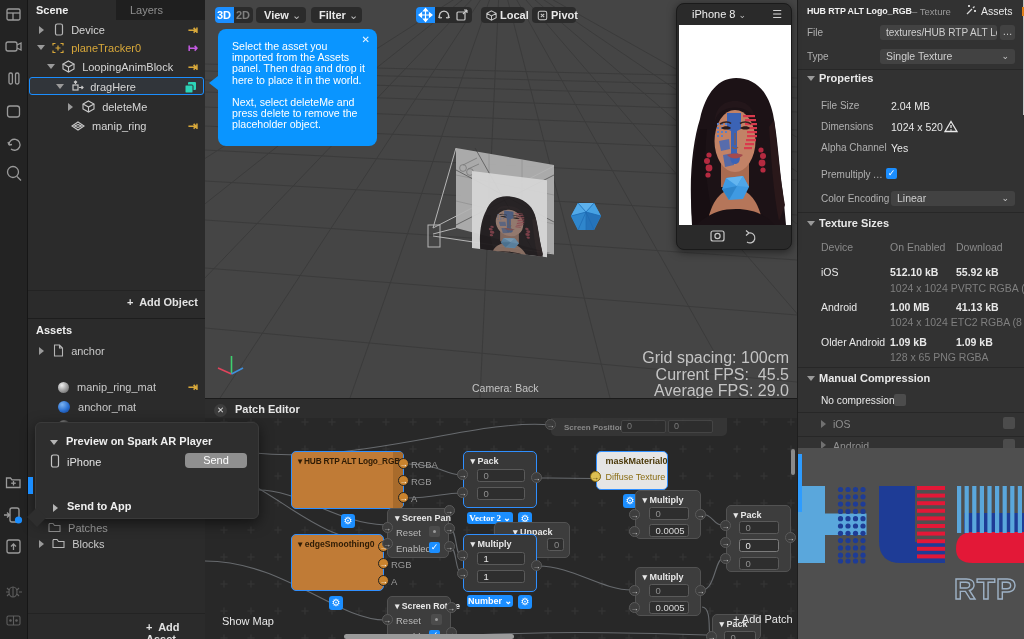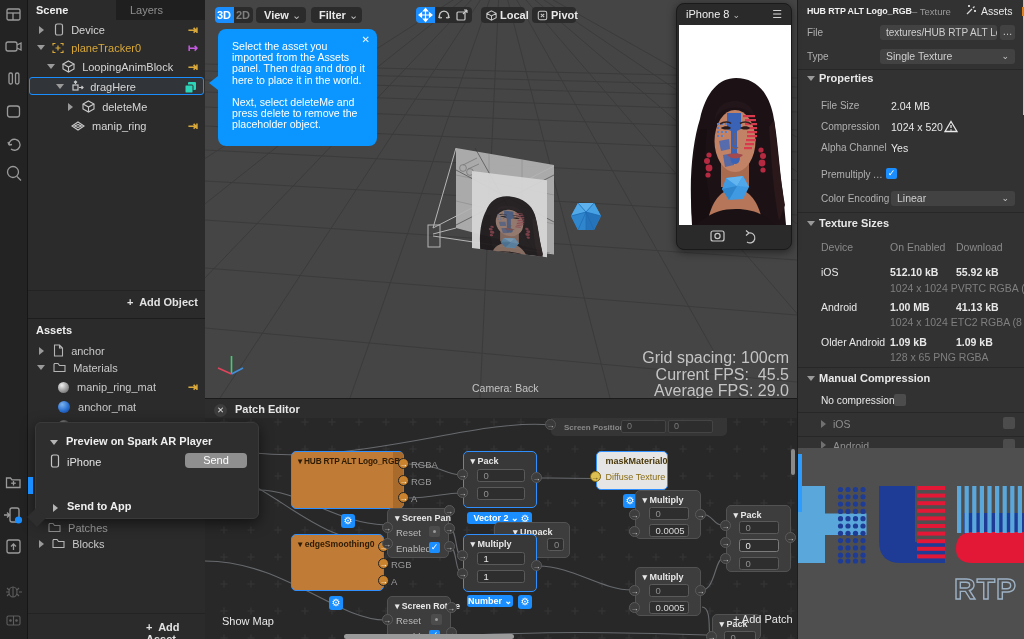--- a/index.html
+++ b/index.html
@@ -269,21 +269,21 @@
     <div class="pport" style="left:240.5px;top:228px;"></div>
 
     <div class="abs bnode" style="left:257.5px;top:52px;width:74px;height:57px;">
       <div class="ntitle">▾ Pack</div>
       <div class="nfield" style="left:13px;top:17px;">0</div>
       <div class="nfield" style="left:13px;top:35px;">0</div>
     </div>
     <div class="pport" style="left:252px;top:70px;"></div>
     <div class="pport" style="left:252px;top:88px;"></div>
     <div class="pport" style="left:326px;top:73px;"></div>
-    <div class="bluepill" style="left:262px;top:112.5px;width:58px;">Vector 2 ⌄</div>
+    <div class="bluepill" style="left:262px;top:112.5px;width:46px;font-family:Liberation Serif, serif;">Vector 2 ⌄</div>
     <div class="gear" style="left:313px;top:112.5px;">⚙</div>
 
     <div class="abs gnode" style="left:289px;top:123px;width:76px;height:36px;">
       <div class="ntitle" style="left:18px;">▾ Unpack</div>
       <div class="nfield" style="left:52px;top:15px;width:17px;color:#888;">0</div>
     </div>
 
     <div class="abs bnode" style="left:257.5px;top:135px;width:74px;height:58px;">
       <div class="ntitle">▾ Multiply</div>
       <div class="nfield" style="left:13px;top:17px;color:#e8e8e8;">1</div>
@@ -449,27 +449,20 @@
   </div>
   <div id="assetspanel" class="abs">
     <div class="abs" style="left:8px;top:5px;font-size:11px;font-weight:bold;color:#efefef;">Assets</div>
     <div class="row" style="left:0;top:23px;width:177px;color:#c9c9c9;">
       <span class="tri tri-r" style="margin-left:11px;"></span>
       <svg width="11" height="13" viewBox="0 0 11 13" style="display:inline-block;vertical-align:-2px;margin-left:6px;">
           <path d="M1.5,1 H6.5 L9.5,4 V12 H1.5 Z M6.5,1 V4 H9.5" stroke="#b5b5b5" fill="none" stroke-width="1.1"></path>
         </svg>
       <span style="margin-left:4px;">anchor</span>
     </div>
-    <div class="row" style="left:0;top:40px;width:177px;color:#c9c9c9;">
-      <span class="tri tri-d" style="margin-left:9px;vertical-align:2px;"></span>
-      <svg width="13" height="11" viewBox="0 0 13 11" style="display:inline-block;vertical-align:-1px;margin-left:5px;">
-          <path d="M1,2.5 V9.5 H12 V3.5 H6.5 L5,1.5 H1.5 Z" stroke="#b5b5b5" fill="none" stroke-width="1.1"></path>
-        </svg>
-      <span style="margin-left:4px;">Materials</span>
-    </div>
     <div class="row" style="left:0;top:59px;width:177px;color:#c9c9c9;">
       <span style="display:inline-block;width:11px;height:11px;border-radius:50%;margin-left:30px;vertical-align:-2px;background:radial-gradient(circle at 35% 30%, #f0f0f0, #9a9a9a 55%, #555 100%);"></span>
       <span style="margin-left:5px;">manip_ring_mat</span>
       <span class="yellowarrow" style="position:absolute;right:7px;">⇥</span>
     </div>
     <div class="row" style="left:0;top:79px;width:177px;color:#c9c9c9;">
       <span style="display:inline-block;width:12px;height:12px;border-radius:50%;margin-left:30px;vertical-align:-2px;background:radial-gradient(circle at 35% 30%, #7ab2f0, #2a6fd0 55%, #123a85 100%);"></span>
       <span style="margin-left:5px;">anchor_mat</span>
     </div>
     <div class="row" style="left:0;top:98px;width:177px;color:#c9c9c9;">
@@ -507,21 +500,21 @@
     <div class="abs" style="left:202px;top:25px;width:15px;height:15px;background:#424242;border-radius:3px;color:#cfcfcf;font-size:10px;line-height:13px;text-align:center;">…</div>
     <div class="abs lbl" style="left:9px;top:51px;">Type</div>
     <div class="abs" style="left:82px;top:49px;width:135px;height:15px;background:#424242;border-radius:3px;color:#cfcfcf;font-size:10.5px;line-height:15px;padding-left:6px;">Single Texture<span style="position:absolute;right:6px;color:#c9c9c9;font-size:9px;">⌄</span></div>
     <div class="abs" style="left:0;top:69px;width:227px;border-top:1px solid #272727;"></div>
     <div class="abs" style="left:9px;top:76px;">
         <span class="tri tri-d" style="display:block;"></span>
       </div>
     <div class="abs" style="left:21px;top:72px;font-size:11px;font-weight:bold;color:#e8e8e8;">Properties</div>
     <div class="abs lbl" style="left:23px;top:100px;">File Size</div>
       <div class="abs val" style="left:93px;top:100px;">2.04 MB</div>
-    <div class="abs lbl" style="left:23px;top:121px;">Compression</div>
+    <div class="abs lbl" style="left:23px;top:121px;">Dimensions</div>
       <div class="abs val" style="left:93px;top:121px;">1024 x 520</div>
     <svg width="14" height="13" viewBox="0 0 14 13" style="position:absolute;left:146px;top:120px;">
         <path d="M7,1.5 L13,11.5 H1 Z" fill="none" stroke="#e8e8e8" stroke-width="1.3"></path>
         <line x1="7" y1="5" x2="7" y2="8" stroke="#e8e8e8" stroke-width="1.3"></line>
         <circle cx="7" cy="10" r="0.8" fill="#e8e8e8"></circle>
       </svg>
     <div class="abs lbl" style="left:23px;top:142px;">Alpha Channel</div>
       <div class="abs val" style="left:93px;top:142px;">Yes</div>
     <div class="abs lbl" style="left:23px;top:169px;width:63px;overflow:hidden;white-space:nowrap;text-overflow:ellipsis;">Premultiply Alp...</div>
     <div class="bluecheck abs" style="left:88px;top:168px;"></div>
@@ -619,21 +612,21 @@
           <rect x="219.8" y="38" width="4.2" height="47"></rect>
         </g>
         <text x="156" y="151" font-family="Liberation Sans, sans-serif" font-size="30" font-weight="bold" fill="none" stroke="#9db1c5" stroke-width="1.4" letter-spacing="1">RTP</text>
       </svg>
     </div>
     <div class="abs" style="left:0;top:454px;width:4px;height:58px;background:#2e9cff;"></div>
     <div class="abs" style="left:225px;top:0;width:2px;height:115px;background:#c9c9c9;"></div>
     <div class="abs" style="left:224px;top:7px;width:3px;height:9px;background:#e0821e;"></div>
   </div>
   <div id="simulator" class="abs" style="left:676px;top:3px;width:116px;height:247px;background:#2a2a2a;border-radius:8px;box-shadow:0 2px 8px rgba(0,0,0,.5);border:1px solid #1a1a1a;">
-    <div class="abs" style="left:9px;top:4px;font-size:11px;color:#efefef;">iPhone 8 <span style="color:#bbb;font-size:9px;">⌄</span></div>
+    <div class="abs" style="left:15px;top:4px;font-size:11px;color:#efefef;">iPhone 8 <span style="color:#bbb;font-size:9px;">⌄</span></div>
     <div class="abs" style="right:9px;top:5px;color:#cfcfcf;font-size:11px;line-height:1;">☰</div>
     <div class="abs" style="left:2px;top:21px;width:112px;height:200px;background:#ffffff;overflow:hidden;">
       <svg width="112" height="200" viewBox="0 0 112 200">
         <g id="portrait">
           <rect x="0" y="0" width="112" height="200" fill="#ffffff"></rect>
 
           <path d="M14,200 C9,162 13,118 21,94 C27,67 40,53 57,53 C76,53 89,66 94,89 C99,114 100,142 104,168 L107,200 Z" fill="#1c1216"></path>
           <path d="M21,104 C13,138 11,168 13,200 L36,200 C28,168 24,136 28,104 Z" fill="#170e12"></path>
           <path d="M95,95 C99,125 101,155 106,180 L100,196 C94,166 92,130 90,102 Z" fill="#2a181a"></path>
 

